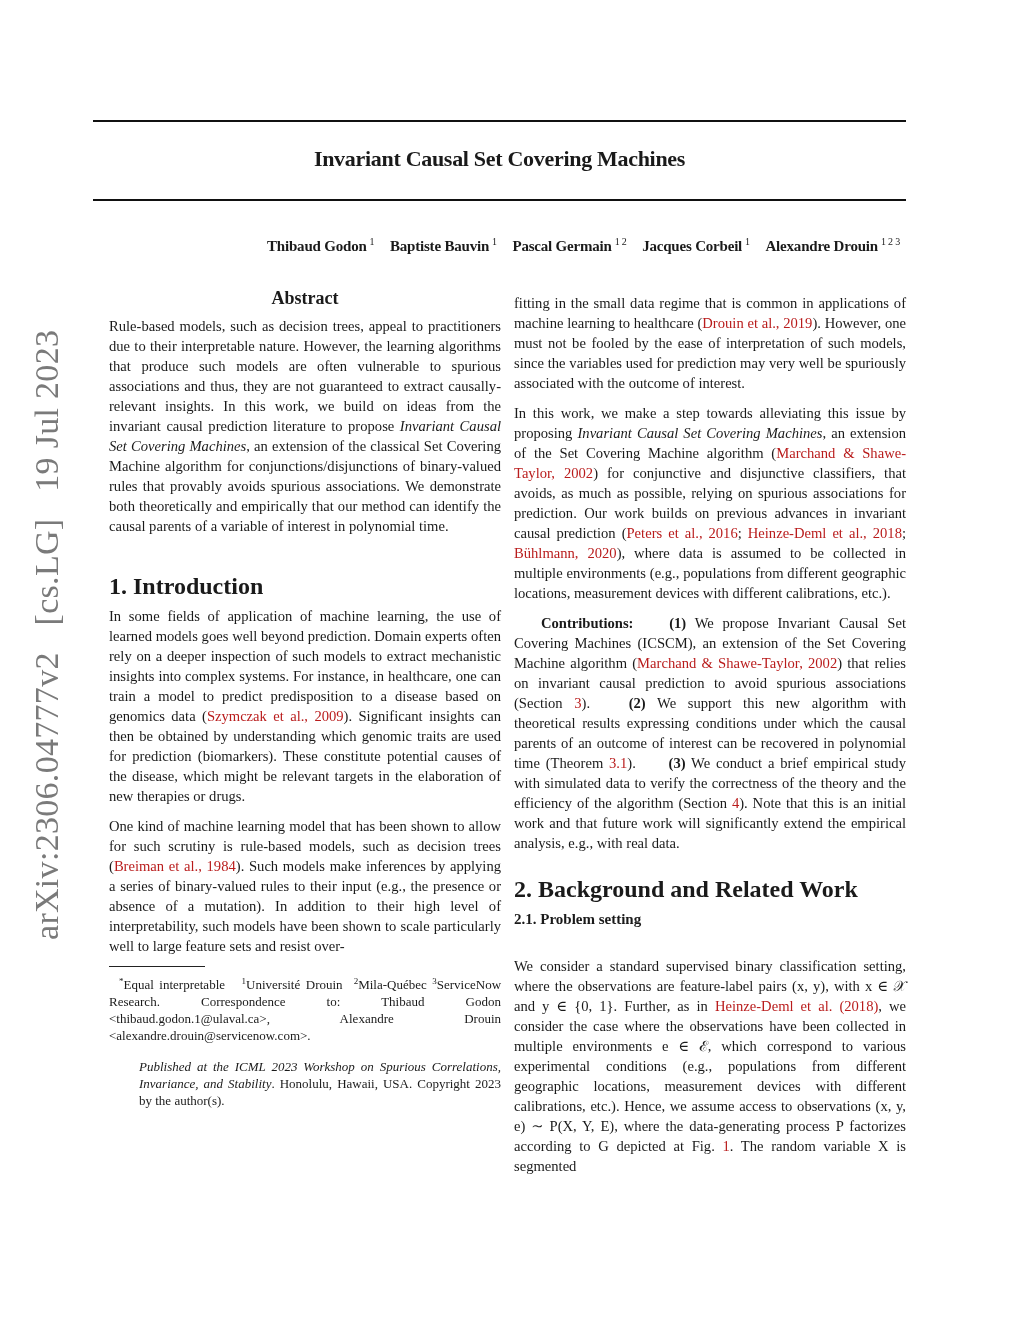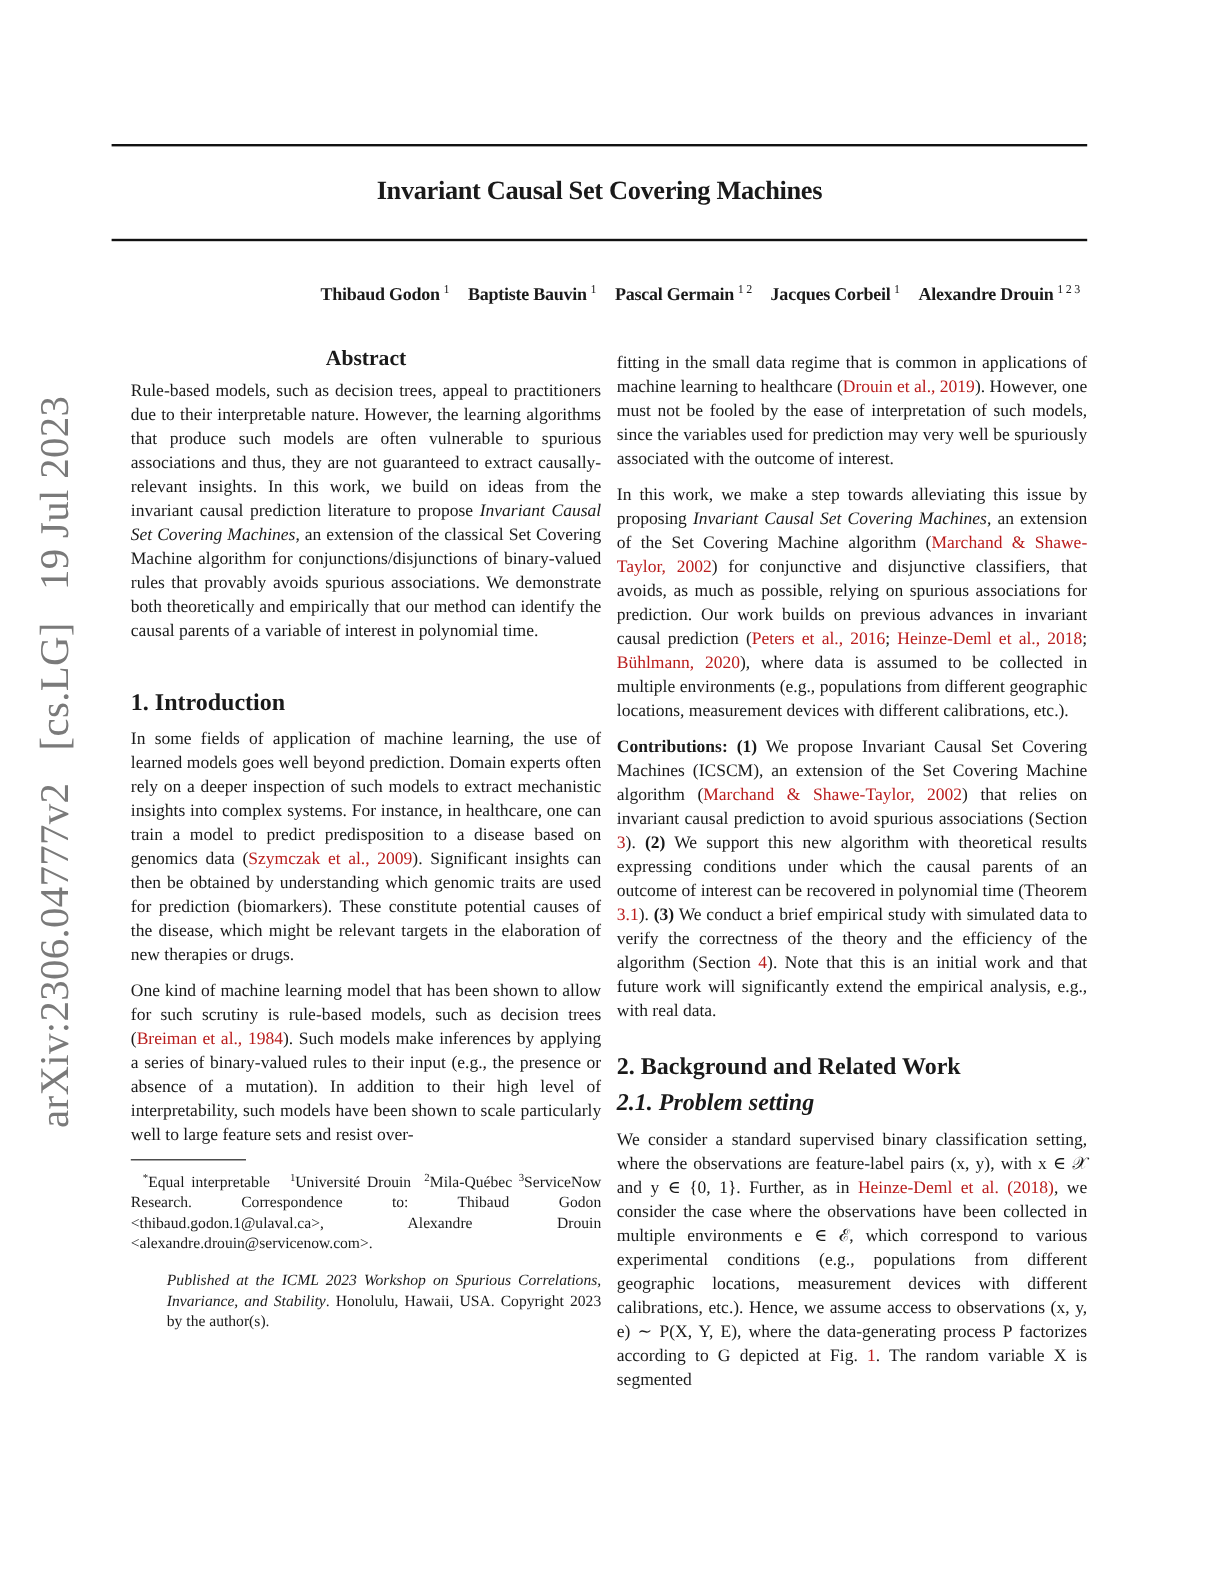--- a/index.html
+++ b/index.html
@@ -28,31 +28,31 @@
     font-size: 34px; color: #7a7a7a; white-space: nowrap; letter-spacing: 0.3px;
   }
   .arxiv span { margin-right: 18px; }
 
   .col { position: absolute; width: 392px; font-size: 14.6px; line-height: 20px; text-align: justify; }
   .col.left { left: 109px; top: 288px; }
   .col.right { left: 514px; top: 293px; }
   .col p { margin: 0 0 10px 0; hyphens: auto; }
   .abstract-head { text-align: center; font-weight: bold; font-size: 18px; margin: 0 0 8px 0; }
   .abstract-body { margin: 0 34px 0 34px; }
-  .sec-head { font-weight: bold; font-size: 20px; margin: 40px 0 10px 0; }
+  .sec-head { font-weight: bold; font-size: 24px; margin: 40px 0 10px 0; }
   .sec-head.right { margin: 26px 0 10px 0; }
-  .subsec-head { font-weight: bold; font-size: 20px; margin: 0 0 11px 0; font-style: italic; }
+  .subsec-head { font-weight: bold; font-size: 15px; margin: 0 0 27px 0; }
   .cite { color: #b91c1c; }
   .fn-rule { width: 96px; height: 1px; background: #222; margin: 10px 0 6px 0; }
   .footnote { font-size: 13px; line-height: 17px; }
   .footnote p { margin: 0 0 14px 0; text-indent: 10px; }
   .footnote p.noindent { text-indent: 0; margin-left: 30px; }
   .footnote sup { font-size: 9px; }
   i { font-style: italic; }
-  b { font-weight: bold; }
+  b { font-weight: bold; margin-left: 27px; }
 </style>
 </head>
 <body>
 
 <div class="arxiv">
   <span>arXiv:2306.04777v2</span>
   <span>[cs.LG]</span>
   <span>19 Jul 2023</span>
 </div>
 

